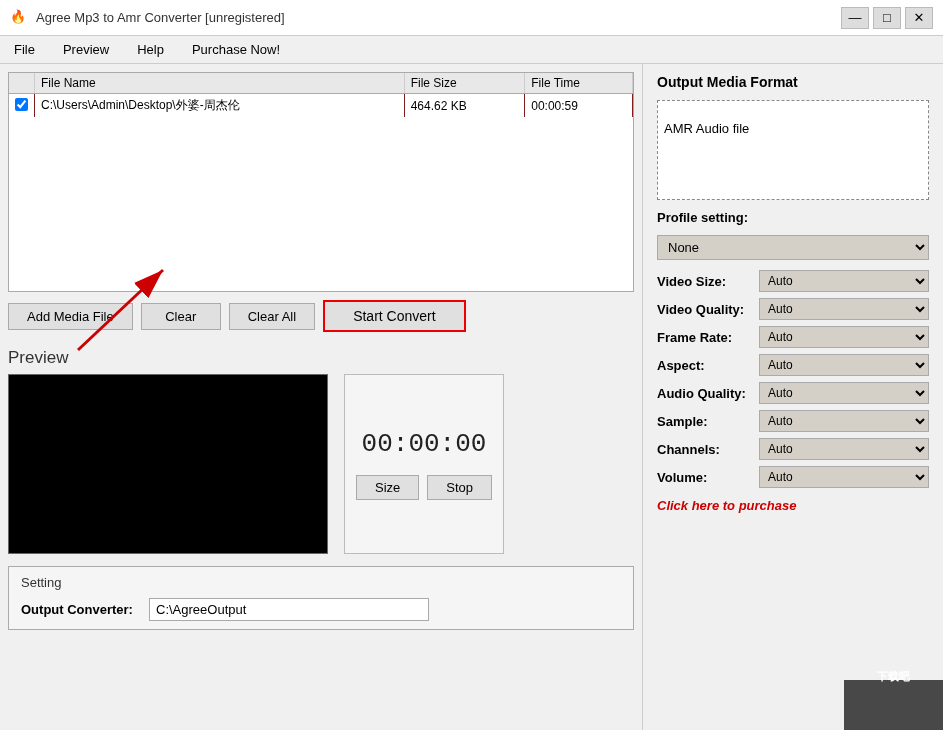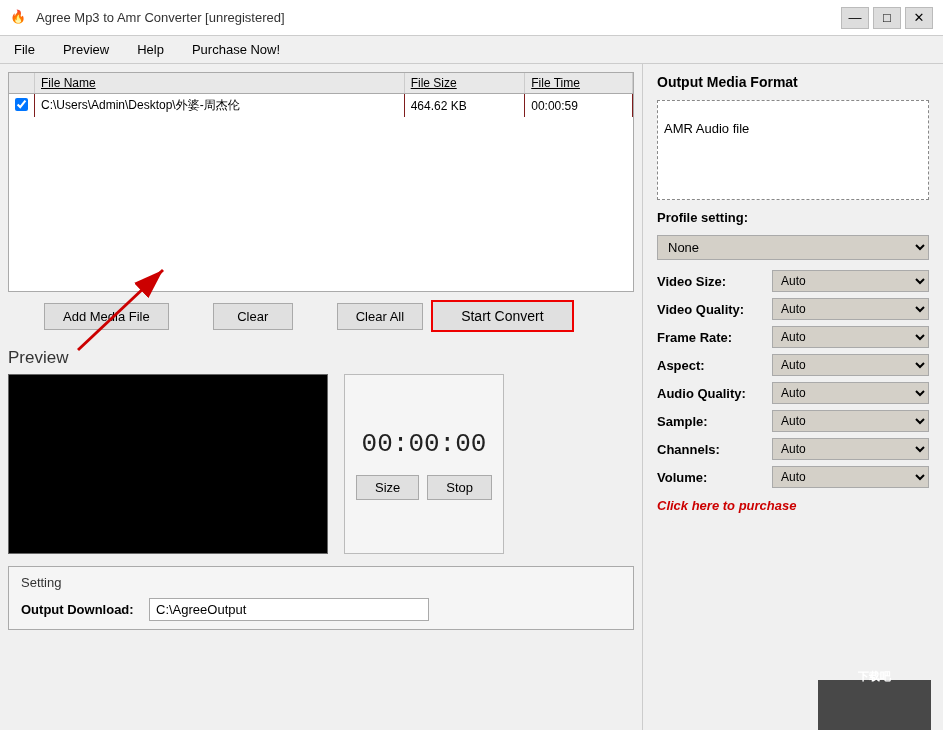--- a/index.html
+++ b/index.html
@@ -95,42 +95,40 @@
       border-collapse: collapse;
       font-size: 12px;
     }
     .file-table th {
       background: #e8e8e8;
       border-bottom: 1px solid #aaa;
       border-right: 1px solid #ccc;
       padding: 3px 6px;
       text-align: left;
       font-weight: normal;
-      text-decoration: underline;
     }
     .file-table td {
       padding: 3px 6px;
       border-right: 1px solid #7f1d1d;
     }
     .file-table tr:nth-child(even) { background: #f9f9f9; }
 
     
     .buttons-row {
       display: flex;
       gap: 8px;
       align-items: center;
     }
     .btn {
       padding: 5px 18px;
       background: #e0e0e0;
       border: 1px solid #aaa;
       cursor: pointer;
       font-size: 13px;
       min-width: 80px;
-      margin-left: 36px;
     }
     .btn-start-convert {
       background: #e0e0e0;
       border: 2px solid #e00;
       color: #000;
       font-weight: normal;
       padding: 6px 28px;
       font-size: 14px;
       cursor: pointer;
       min-width: 130px;
@@ -252,21 +250,21 @@
       cursor: pointer;
     }
     .setting-grid {
       display: flex;
       flex-direction: column;
       gap: 6px;
     }
     .setting-grid-row {
       display: flex;
       align-items: center;
-      gap: 15px;
+      gap: 2px;
     }
     .setting-grid-row label {
       min-width: 100px;
       font-weight: bold;
       font-size: 13px;
     }
     .setting-grid-row select {
       flex: 1;
       padding: 2px 4px;
       background: #d4d0c8;
@@ -292,22 +290,22 @@
       position: absolute;
       top: -80px;
       left: 60px;
       pointer-events: none;
     }
 
     
     .watermark {
       position: fixed;
       bottom: 0;
-      right: 12px;
-      width: 113px;
+      right: 0;
+      width: 99px;
       height: 50px;
       background: rgba(0,0,0,0.7);
       display: flex;
       flex-direction: column;
       align-items: center;
       justify-content: center;
       gap: 48px;
     }
     .watermark-top {
       color: #fff;
@@ -398,21 +396,21 @@
             <button class="btn-small">Size</button>
             <button class="btn-small">Stop</button>
           </div>
         </div>
       </div>
     </div>
 
     <div class="setting-section">
       <div class="setting-label">Setting</div>
       <div class="setting-row">
-        <label>Output Download:</label>
+        <label>Output Converter:</label>
         <input class="setting-input" type="text" value="C:\AgreeOutput" style="">
       </div>
     </div>
 
   </div>
 
   <div class="right-panel">
     <div class="right-panel-title">Output Media Format</div>
 
     <div class="format-box">AMR Audio file</div>

